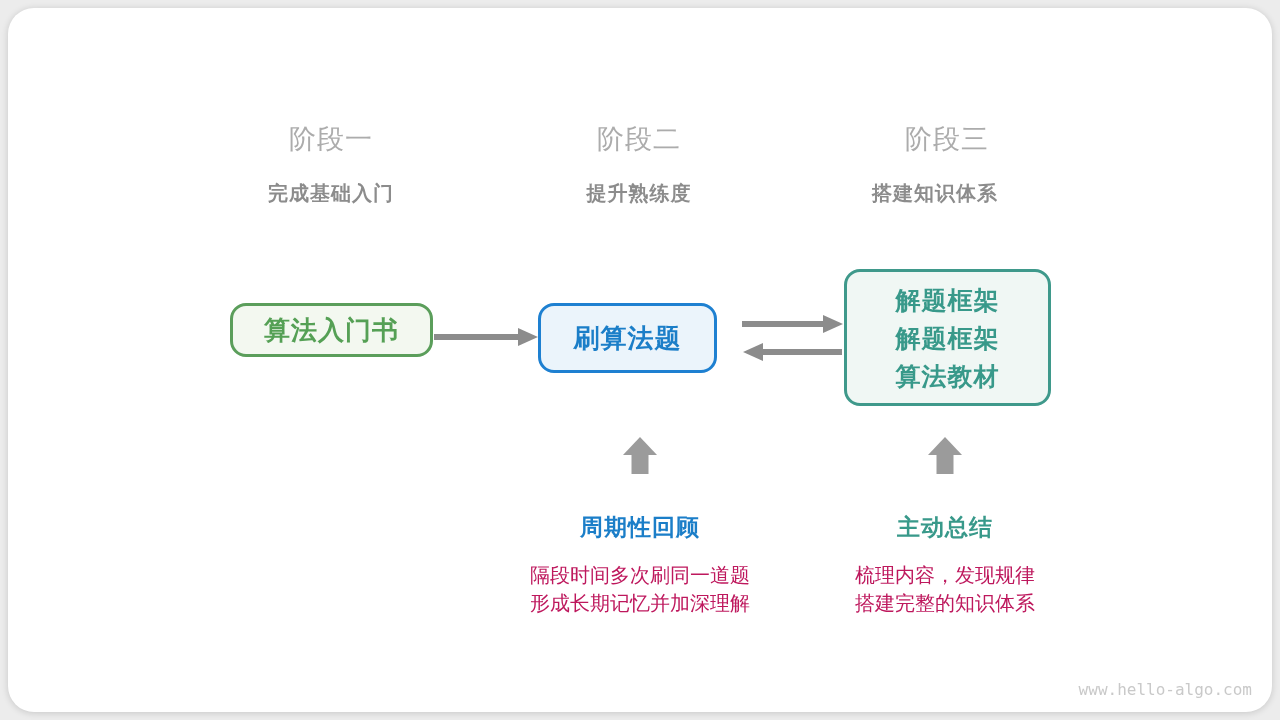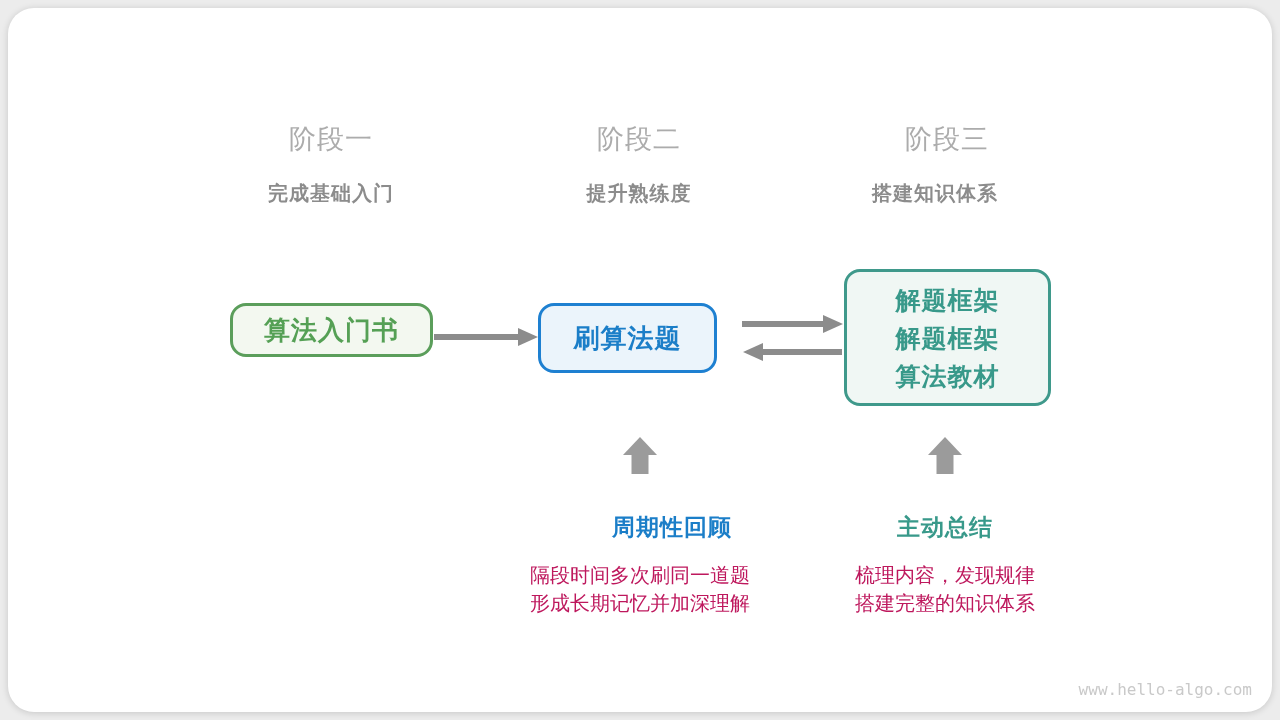--- a/index.html
+++ b/index.html
@@ -75,21 +75,21 @@
     width: 1264px; height: 704px;
     pointer-events: none;
   }
 
   .annot-label {
     top: 504px;
     font-size: 23px;
     font-weight: bold;
     letter-spacing: 1px;
   }
-  .annot-label-blue { color: #1b7ec8; margin-left: 32px; }
+  .annot-label-blue { color: #1b7ec8; }
   .annot-label-teal { color: #38998a; }
   .annot-desc {
     top: 553px;
     font-size: 20px;
     line-height: 28px;
     color: #be185d;
   }
 
   .watermark {
     top: 672px;

